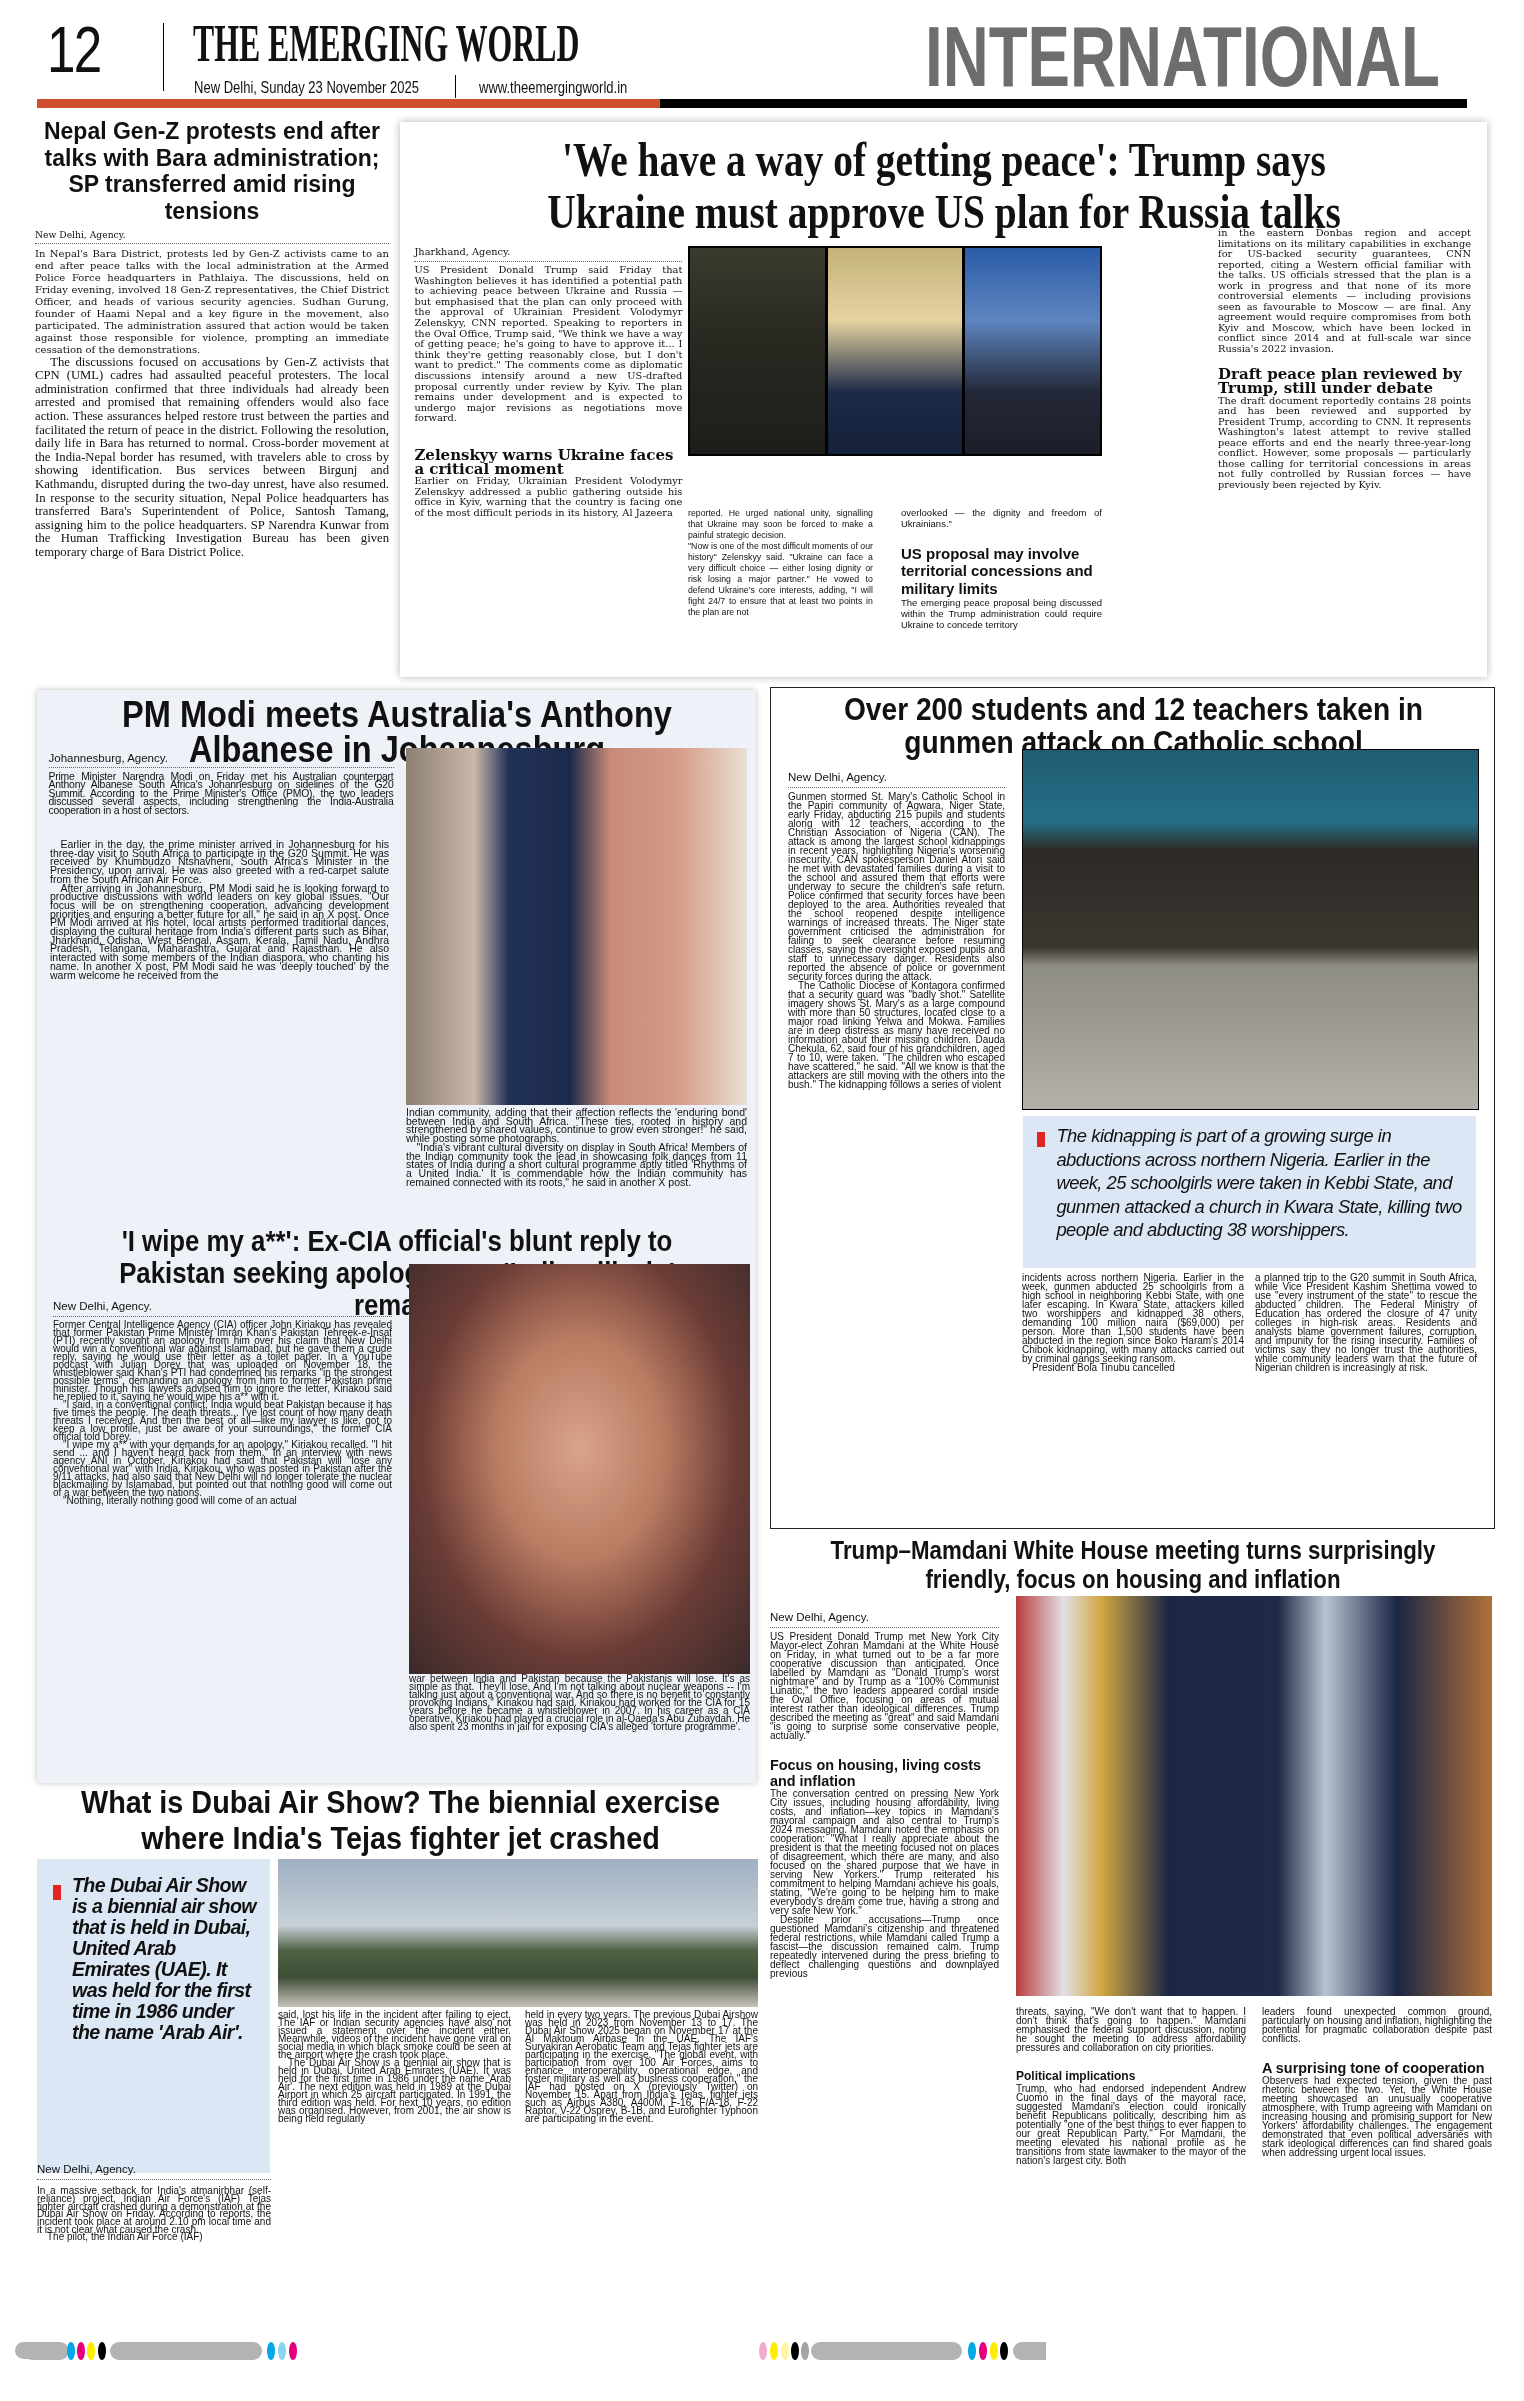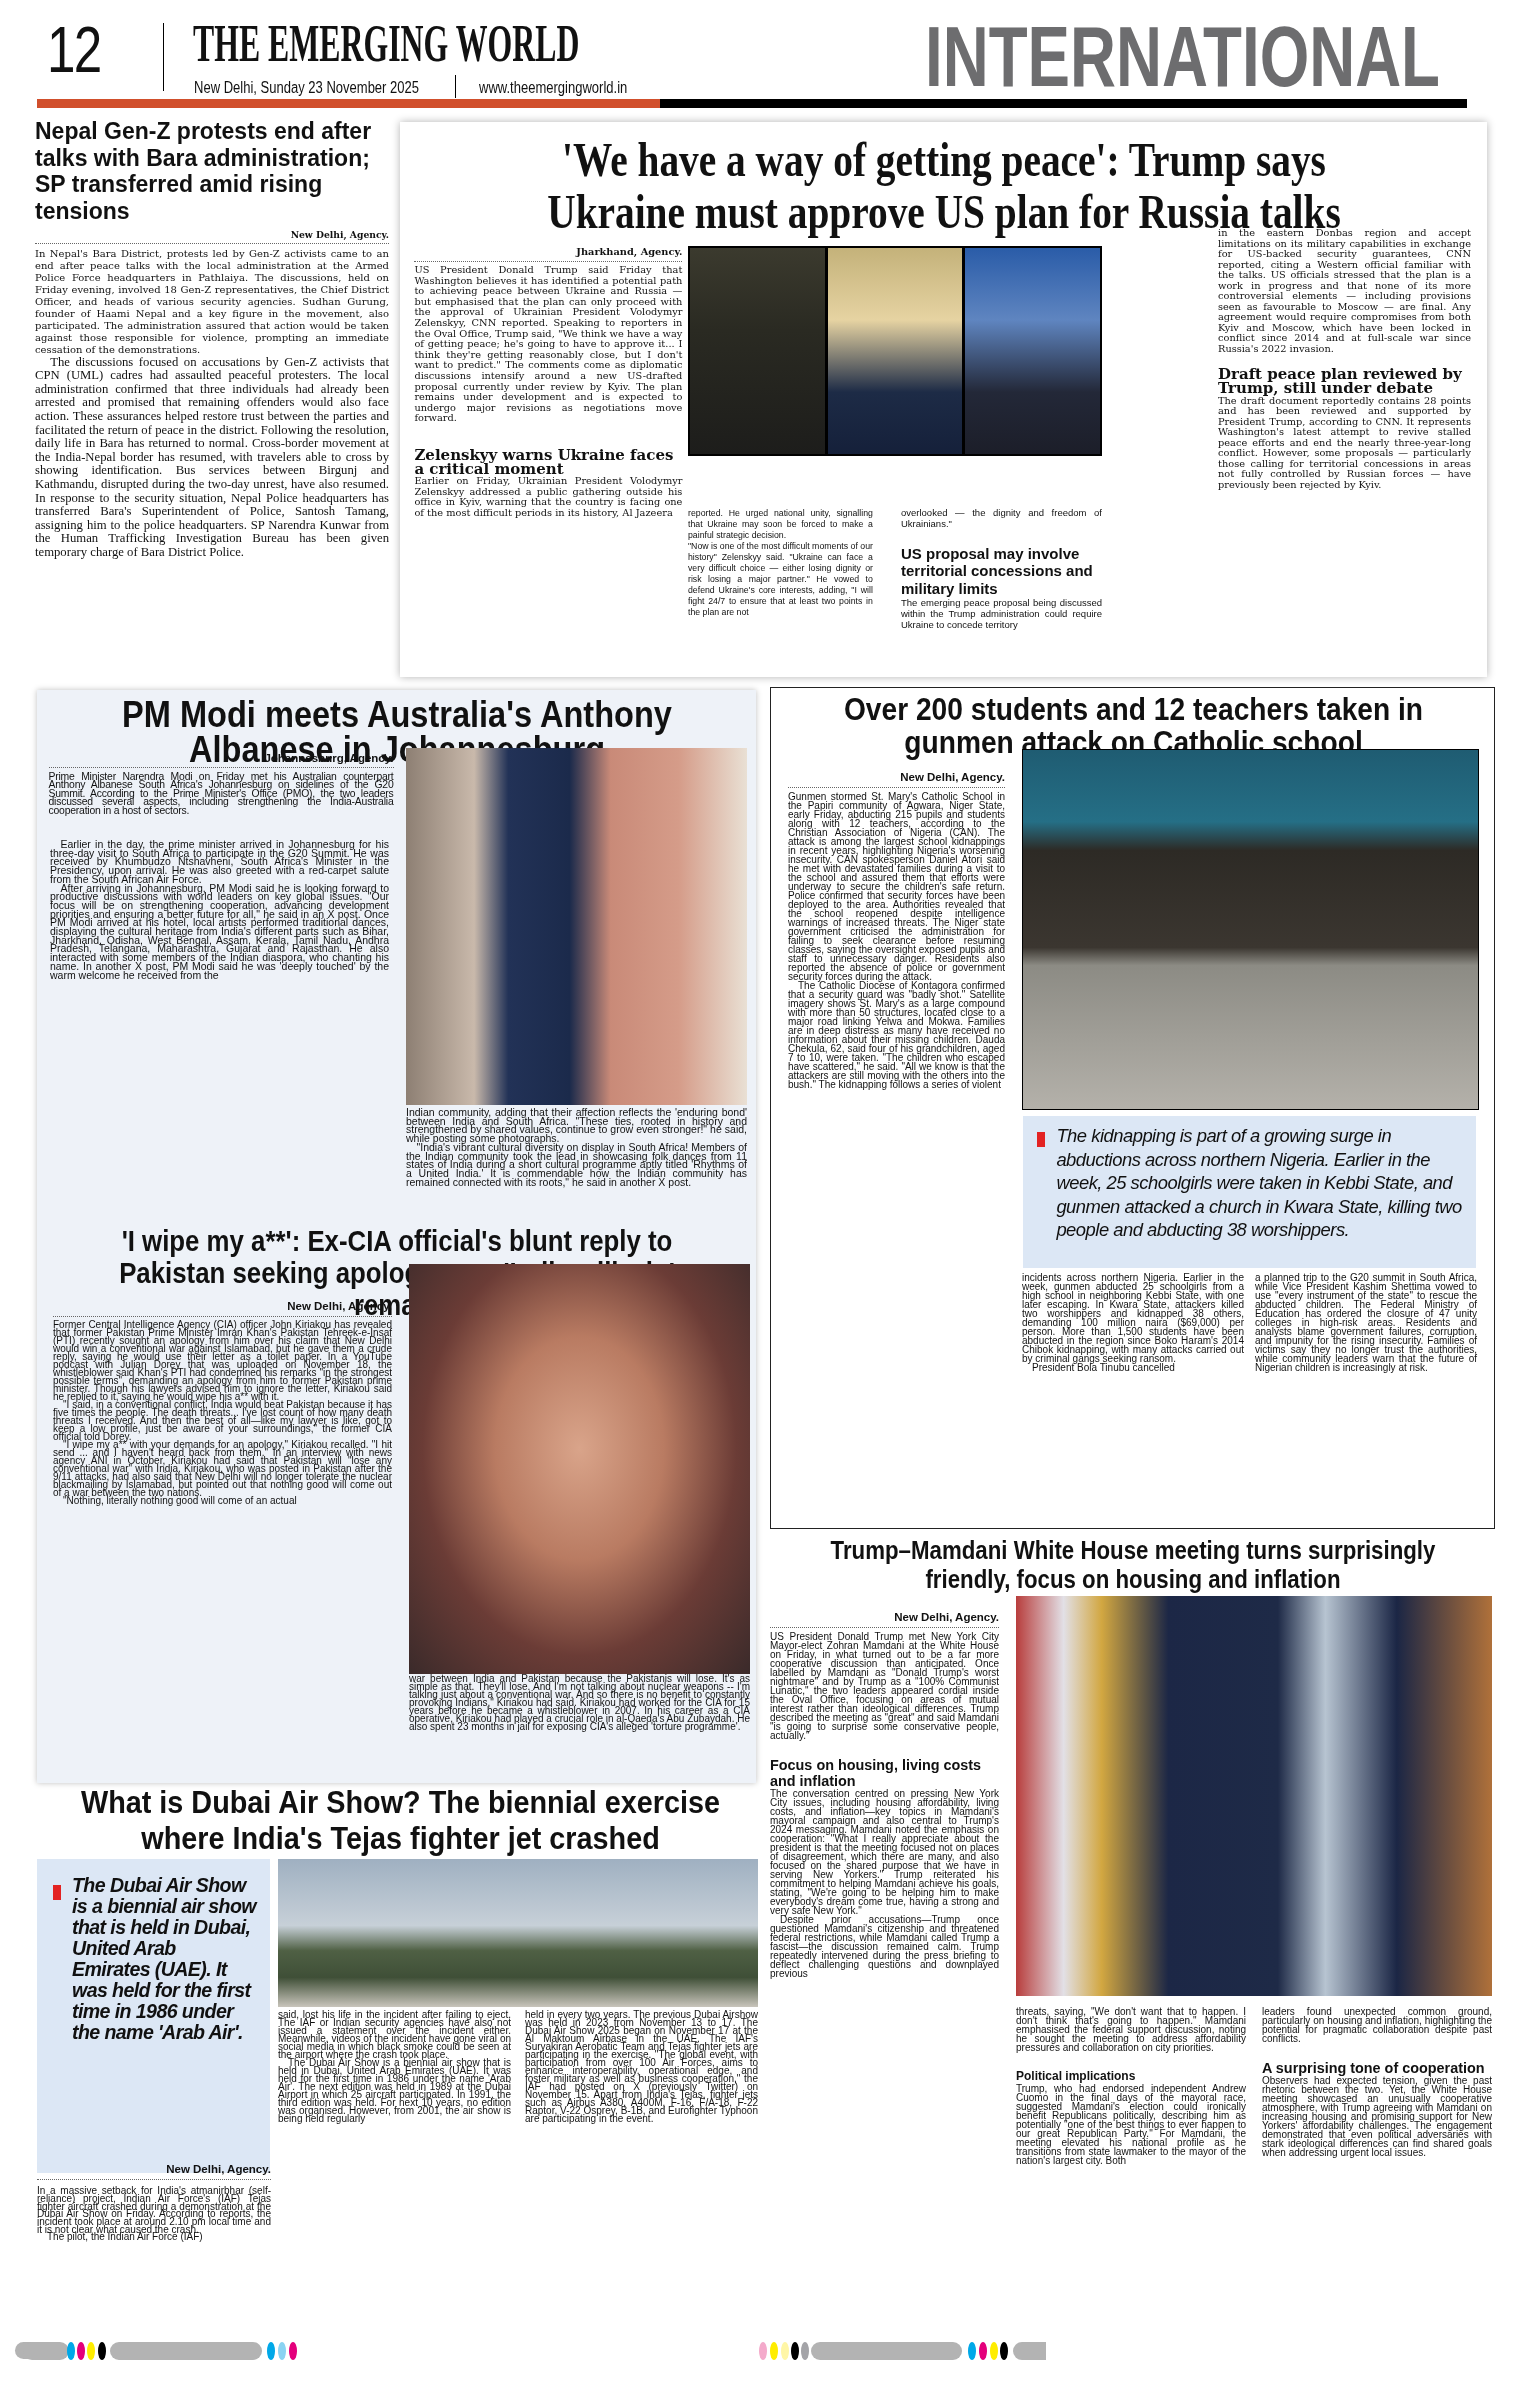--- a/index.html
+++ b/index.html
@@ -2,21 +2,21 @@
 <html style="font-size:9.2px"><head>
 <meta charset="utf-8">
 <style>
 *{box-sizing:border-box;margin:0;padding:0}
 html,body{width:1525px;height:2401px;background:#fff;overflow:hidden}
 body{position:relative;font-family:"DejaVu Serif",serif;color:#111}
 .abs{position:absolute}
 .cond{font-family:"Liberation Sans",sans-serif;}
 .serif{font-family:"Liberation Serif",serif}
 .just{text-align:justify}
-.dateline{text-align:right;font-weight:bold;border-bottom:1.2px dotted #666;padding-bottom:3.5px;margin-bottom:3.5px}
+.dateline{text-align:left;font-weight:normal;border-bottom:1.2px dotted #666;padding-bottom:3.5px;margin-bottom:3.5px}
 .head-bar-l{background:#d14f2c}
 .head-bar-r{background:#000}
 .panel{background:#eef2f8;box-shadow:0 0 5.8px rgba(0,0,0,.25)}
 .quote{background:#dce7f5}
 .bullet{display:inline-block;width:7.5px;height:15px;background:#e32222;margin-right:11.5px;vertical-align:middle}
 .photo{overflow:hidden}
 p{margin:0}
 .ind{text-indent:1.2em}
 .dot{position:absolute;width:17.3px;height:36px;border-radius:50%}
 .pill{position:absolute;height:36px;border-radius:18px;background:#b3b3b3}
@@ -28,21 +28,21 @@
 <div class="abs" style="left:163px;top:23px;width:1.2px;height:68px;background:#000"></div>
 <div class="abs serif" style="left:193px;top:17.3px;font-size:53px;font-weight:bold;line-height:52px;transform:scaleX(.6);transform-origin:left;white-space:nowrap">THE EMERGING WORLD</div>
 <div class="abs cond" style="left:194px;top:78px;font-size:16.7px;transform:scaleX(.78);transform-origin:left;white-space:nowrap">New Delhi, Sunday 23 November 2025</div>
 <div class="abs" style="left:455px;top:75px;width:1.2px;height:23px;background:#000"></div>
 <a class="abs cond" style="left:479px;top:78px;font-size:16.7px;color:#111;text-decoration:none;transform:scaleX(.78);transform-origin:left;white-space:nowrap">www.theemergingworld.in</a>
 <div class="abs cond" style="left:925px;top:12.7px;font-size:86px;font-weight:bold;color:#6d6d6f;line-height:86px;transform:scaleX(.74);transform-origin:left;white-space:nowrap">INTERNATIONAL</div>
 <div class="abs head-bar-l" style="left:37px;top:99px;width:624px;height:9.2px"></div>
 <div class="abs head-bar-r" style="left:660px;top:99px;width:807px;height:9.2px"></div>
 
 <div class="abs" style="left:35px;top:118px;width:354px">
-  <h2 class="cond" style="font-size:23px;line-height:26.5px;font-weight:bold;margin-bottom:4.6px">Nepal Gen-Z protests end after talks with Bara administration; SP transferred amid rising tensions</h2>
+  <h2 class="cond" style="font-size:23px;line-height:26.5px;text-align:center;font-weight:bold;margin-bottom:4.6px">Nepal Gen-Z protests end after talks with Bara administration; SP transferred amid rising tensions</h2>
   <div class="dateline" style="font-size:9.2px">New Delhi, Agency.</div>
   <p class="just" style="font-size:10px;line-height:12px">In Nepal's Bara District, protests led by Gen-Z activists came to an end after peace talks with the local administration at the Armed Police Force headquarters in Pathlaiya. The discussions, held on Friday evening, involved 18 Gen-Z representatives, the Chief District Officer, and heads of various security agencies. Sudhan Gurung, founder of Haami Nepal and a key figure in the movement, also participated. The administration assured that action would be taken against those responsible for violence, prompting an immediate cessation of the demonstrations.</p>
   <p class="just ind serif" style="font-size:12.7px;line-height:13.6px">The discussions focused on accusations by Gen-Z activists that CPN (UML) cadres had assaulted peaceful protesters. The local administration confirmed that three individuals had already been arrested and promised that remaining offenders would also face action. These assurances helped restore trust between the parties and facilitated the return of peace in the district. Following the resolution, daily life in Bara has returned to normal. Cross-border movement at the India-Nepal border has resumed, with travelers able to cross by showing identification. Bus services between Birgunj and Kathmandu, disrupted during the two-day unrest, have also resumed. In response to the security situation, Nepal Police headquarters has transferred Bara's Superintendent of Police, Santosh Tamang, assigning him to the police headquarters. SP Narendra Kunwar from the Human Trafficking Investigation Bureau has been given temporary charge of Bara District Police.</p>
 </div>
 
 <div class="abs" style="left:400px;top:122px;width:1087px;height:555px;background:#fff;box-shadow:0 0 8px rgba(0,0,0,.3)">
   <h1 class="serif" style="position:absolute;left:11.5px;top:11.5px;width:1064px;text-align:center;font-size:48px;line-height:52px;font-weight:bold;transform:scaleX(.82)">'We have a way of getting peace': Trump says Ukraine must approve US plan for Russia talks</h1>
   <div style="position:absolute;left:14.4px;top:124px;width:268px">
     <div class="dateline" style="font-size:9.8px">Jharkhand, Agency.</div>
     <p class="just" style="font-size:9.8px;line-height:10.6px">US President Donald Trump said Friday that Washington believes it has identified a potential path to achieving peace between Ukraine and Russia — but emphasised that the plan can only proceed with the approval of Ukrainian President Volodymyr Zelenskyy, CNN reported. Speaking to reporters in the Oval Office, Trump said, "We think we have a way of getting peace; he's going to have to approve it... I think they're getting reasonably close, but I don't want to predict." The comments come as diplomatic discussions intensify around a new US-drafted proposal currently under review by Kyiv. The plan remains under development and is expected to undergo major revisions as negotiations move forward.</p>

